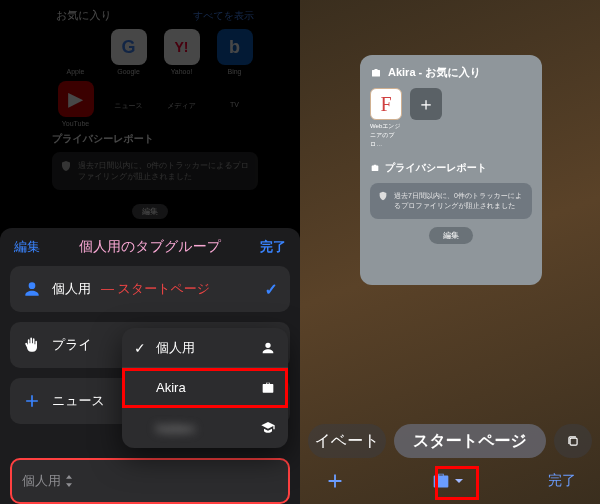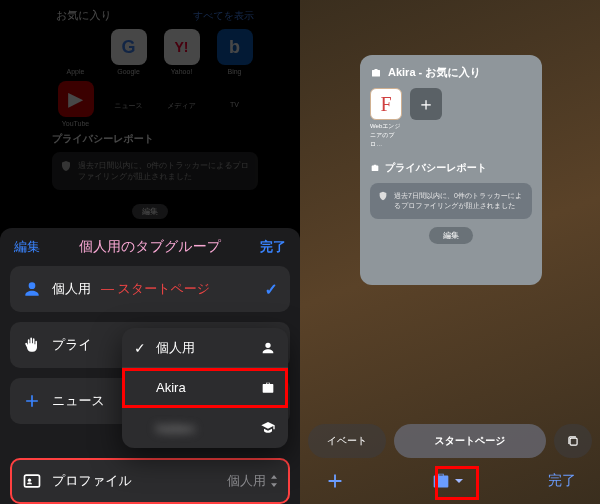--- a/index.html
+++ b/index.html
@@ -90,21 +90,21 @@
   .pc-priv-card{background:#707880;border-radius:8px;padding:8px;font-size:7px;color:#e8e8e8;display:flex;gap:6px}
   .pc-edit{align-self:center;background:#6a7278;color:#fff;font-size:8px;padding:3px 14px;border-radius:999px}
 
   .start-label{position:absolute;left:0;right:0;top:260px;text-align:center;color:#fff;font-size:10px}
   .start-label .star{font-size:9px;margin-right:4px}
 
   .toolbar{
     position:absolute;left:8px;right:8px;bottom:46px;height:34px;
     display:flex;gap:8px;
   }
-  .tb-btn{flex:none;height:34px;border-radius:17px;display:flex;align-items:center;justify-content:center;font-size:10px;color:#fff}
+  .tb-btn{flex:none;height:34px;border-radius:17px;display:flex;align-items:center;justify-content:center;font-size:16px;color:#fff}
   .tb-private{width:78px;background:rgba(60,60,64,.55)}
   .tb-start{flex:1;background:rgba(100,100,108,.85);font-weight:600}
   .tb-more{width:38px;background:rgba(60,60,64,.55)}
 
   .bottombar{position:absolute;left:0;right:0;bottom:6px;height:34px;display:flex;align-items:center;justify-content:space-between;padding:0 24px}
   .bb-ico{width:22px;height:22px;fill:#6b9dff}
   .bb-center{display:flex;align-items:center;gap:2px}
   .bb-center .chev{width:10px;height:10px;fill:#9fb8ff}
   .bb-done{color:#6b9dff;font-size:14px}
   .hl-bottom{position:absolute;left:135px;bottom:4px;width:44px;height:34px;border:3px solid #ff0000}
@@ -193,28 +193,20 @@
 
     <div class="row">
       <svg class="row-ico" viewBox="0 0 24 24">
           <path d="M11 5h2v6h6v2h-6v6h-2v-6H5v-2h6z"></path>
         </svg>
       <span>ニュース</span>
     </div>
   </div>
 
   <div class="profile-row">
-    <div class="l">
-      <svg class="row-ico white" viewBox="0 0 24 24">
-          <rect x="3" y="5" width="18" height="14" rx="2" fill="none" stroke="#fff" stroke-width="2"></rect>
-          <circle cx="9" cy="11" r="2"></circle>
-          <path d="M6 16c0-1.5 1.5-2.5 3-2.5s3 1 3 2.5"></path>
-        </svg>
-      <span>プロファイル</span>
-    </div>
     <div class="r">
       <span>個人用</span>
       <svg class="mini-ar" viewBox="0 0 10 16">
           <path d="M5 0l4 5H1zM5 16l-4-5h8z"></path>
         </svg>
     </div>
   </div>
   <div class="hl-profile"></div>
 
   <div class="popover">

